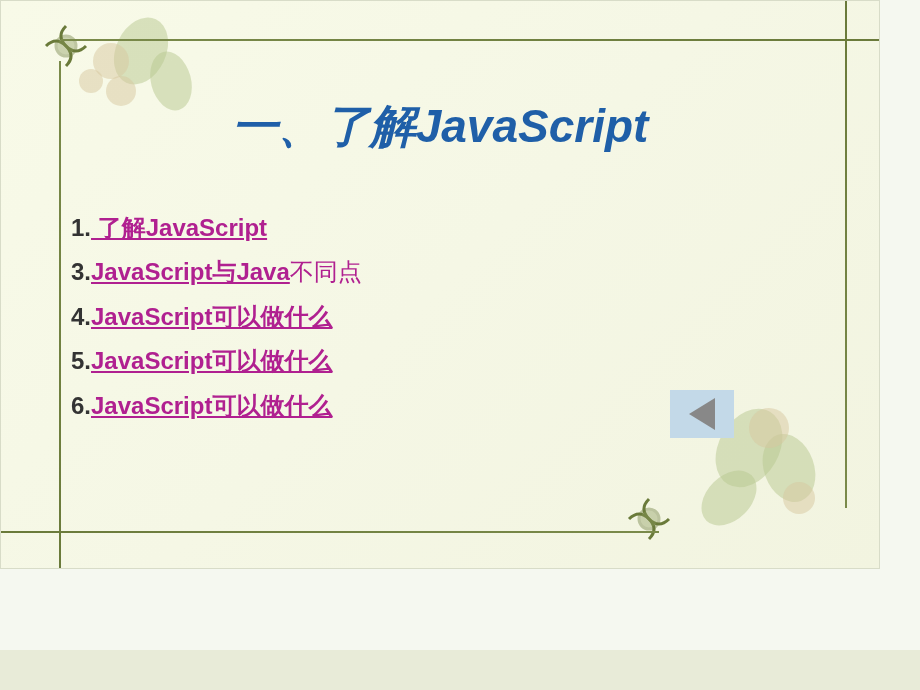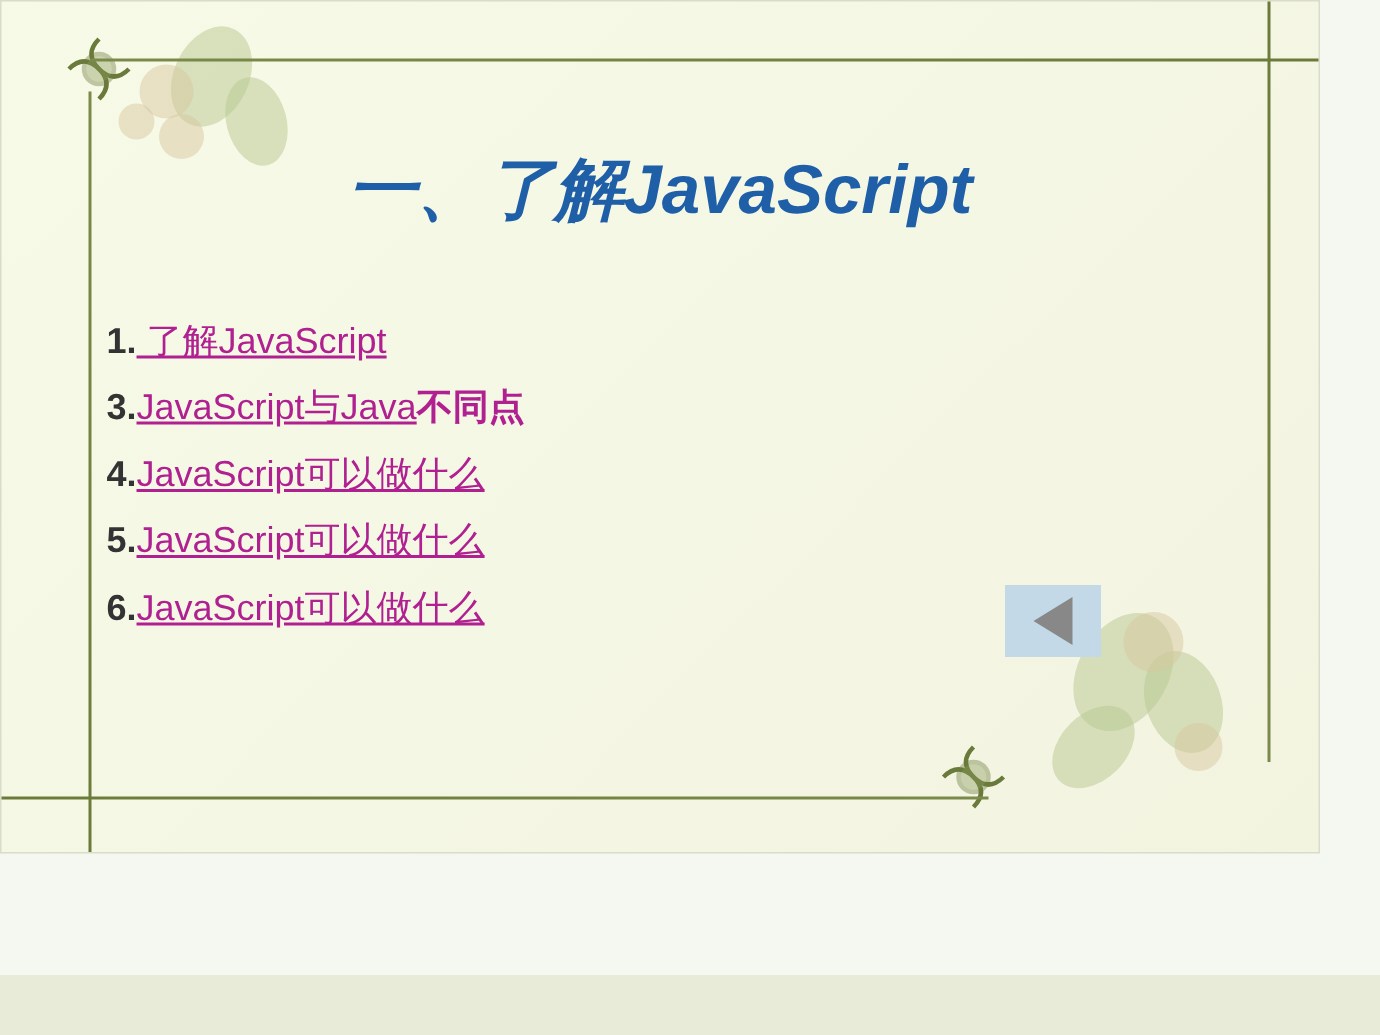--- a/index.html
+++ b/index.html
@@ -130,26 +130,26 @@
     
     .list-number {
       color: #333;
       font-weight: bold;
     }
     
     .list-link {
       color: #b02090;
       text-decoration: underline;
       cursor: pointer;
-      font-weight: normal;
+      font-weight: bold;
     }
     
     .list-link-trailing {
       color: #b02090;
-      font-weight: bold;
+      font-weight: normal;
       margin-top: 42px;
     }
     
     
     .back-button {
       position: absolute;
       bottom: 130px;
       right: 145px;
       width: 64px;
       height: 48px;

